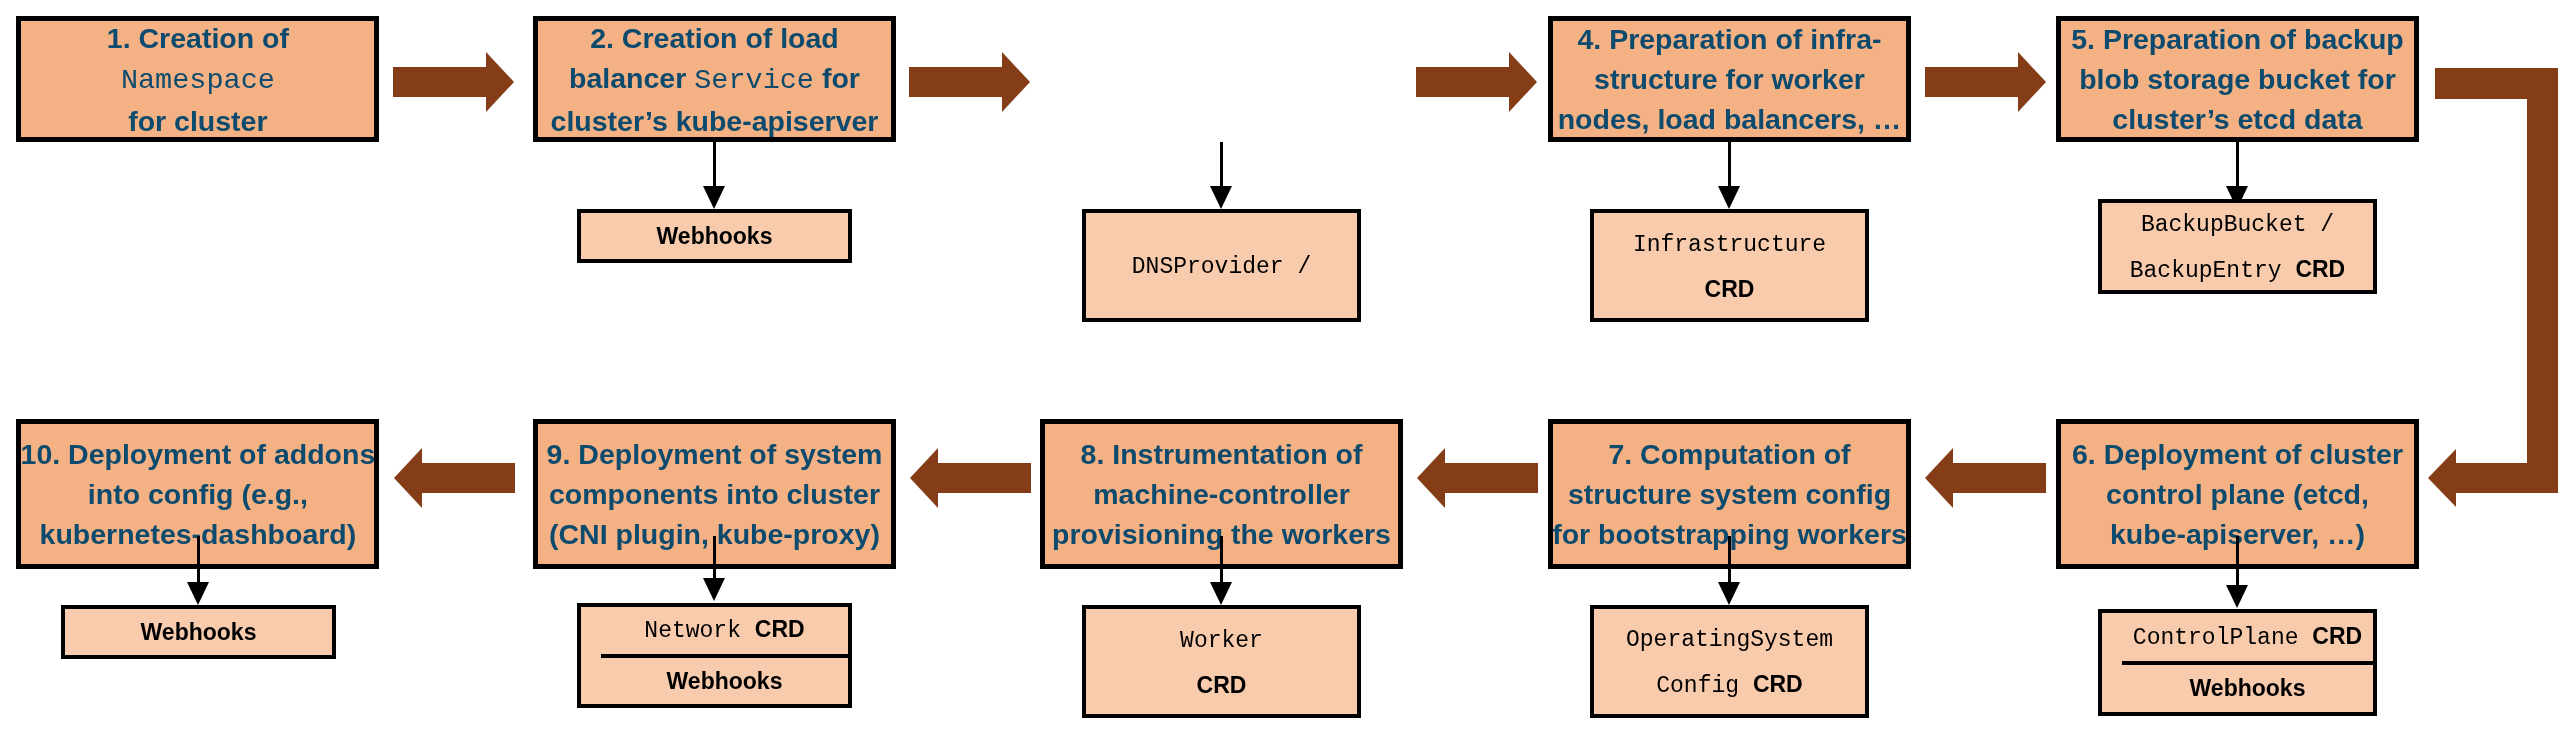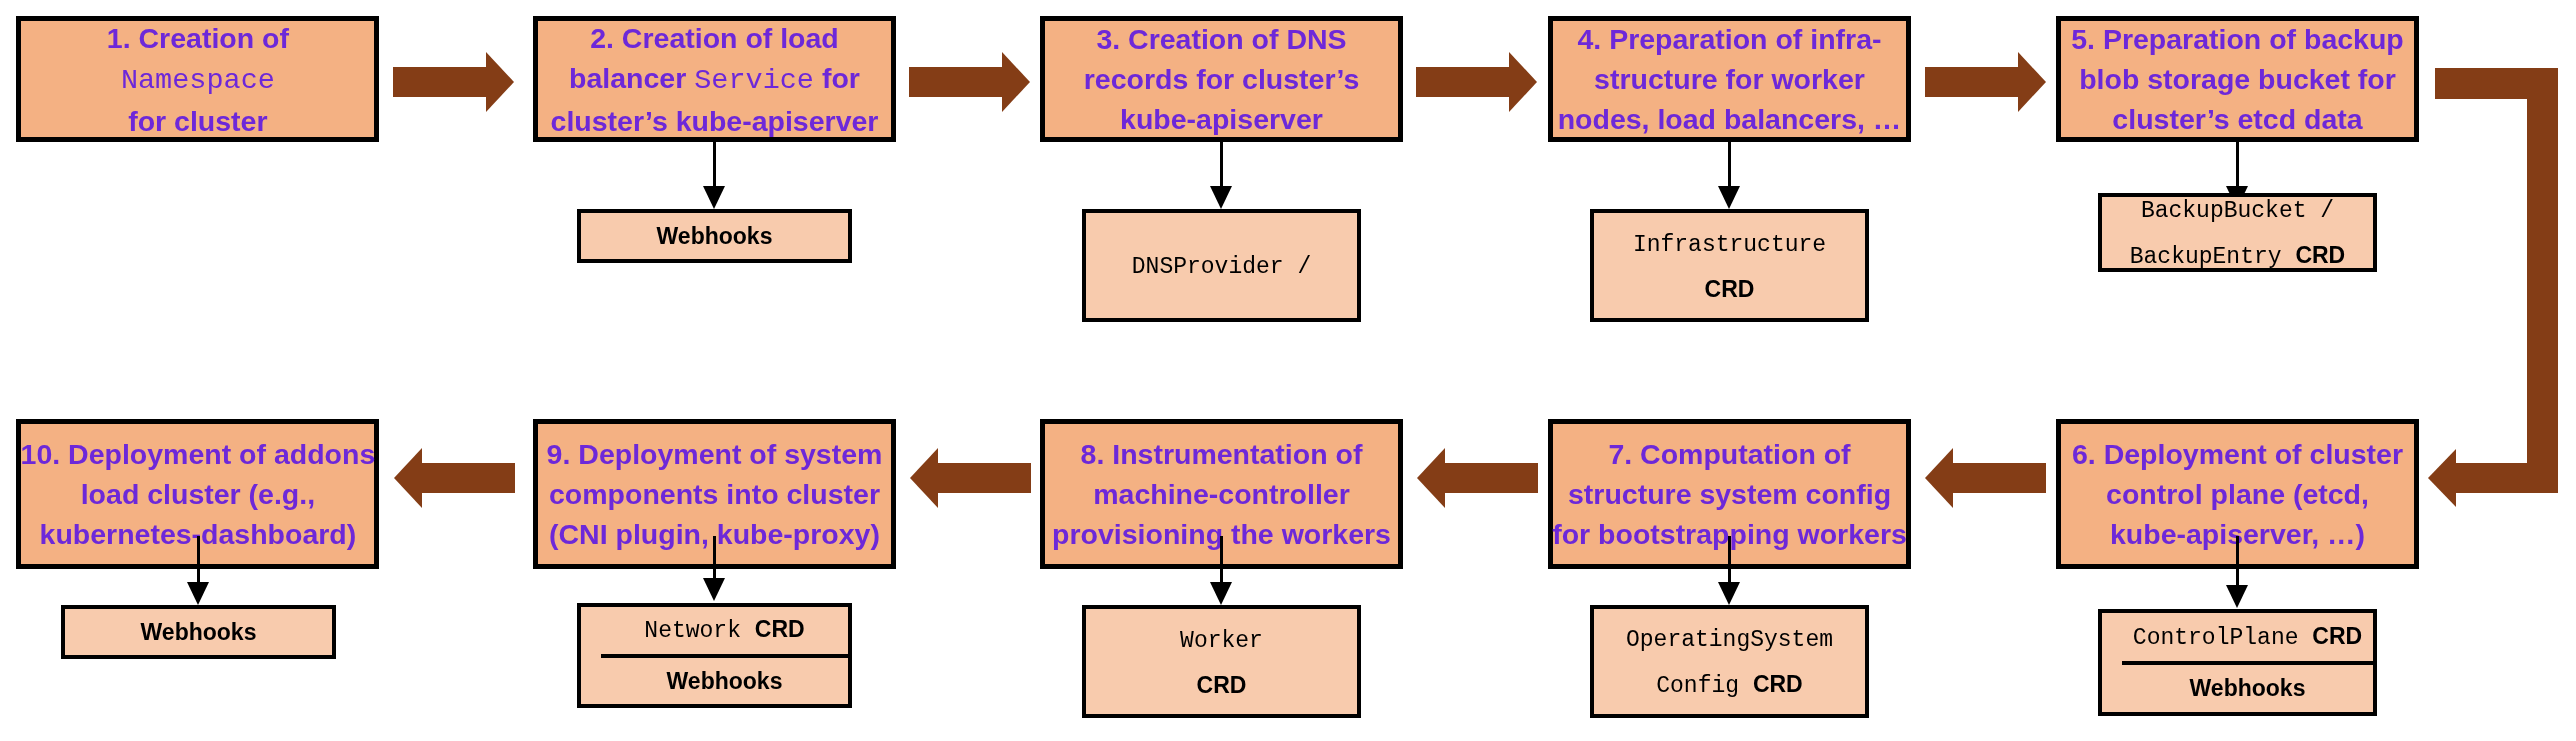--- a/index.html
+++ b/index.html
@@ -27,21 +27,21 @@
     display: flex;
     align-items: center;
     justify-content: center;
     text-align: center;
   }
   .row1 { top: 16.4px; height: 126px; }
   .row2 { top: 419px; height: 150px; }
   .box-text {
     font-size: 28.5px;
     font-weight: 700;
-    color: #6d28d9;
+    color: #0c4a6e;
     line-height: 40px;
     white-space: nowrap;
   }
   .box-text .mono, .sub-text .mono {
     font-family: "Liberation Mono", monospace;
     font-weight: 400;
   }
   .subbox {
     position: absolute;
     border: 4.3px solid var(--border);
@@ -141,27 +141,20 @@
     <div class="sub-text">
         <div><span>Webhooks</span></div>
       </div>
   </div>
 
   <div class="arrow arrow-r" style="left:909px; top:52px">
     <div class="shaft"></div>
     <div class="head"></div>
   </div>
 
-  <div class="main-box row1" style="left:1040px">
-    <div class="box-text">
-        <div><span>3. Creation of DNS</span></div>
-        <div><span>records for cluster’s</span></div>
-        <div><span>kube-apiserver</span></div>
-      </div>
-  </div>
   <div class="connector" style="left:1220px; top:142px; height:46px"></div>
   <div class="connector-head" style="left:1210px; top:186px"></div>
   <div class="subbox" style="left:1082px; top:209px; width:279px; height:113px">
     <div class="sub-text">
         <div><span class="mono">DNSProvider /</span></div>
       </div>
   </div>
 
   <div class="arrow arrow-r" style="left:1416px; top:52px">
     <div class="shaft"></div>
@@ -191,21 +184,21 @@
 
   <div class="main-box row1" style="left:2056px">
     <div class="box-text">
         <div><span>5. Preparation of backup</span></div>
         <div><span>blob storage bucket for</span></div>
         <div><span>cluster’s etcd data</span></div>
       </div>
   </div>
   <div class="connector" style="left:2236px; top:142px; height:46px"></div>
   <div class="connector-head" style="left:2226px; top:186px"></div>
-  <div class="subbox" style="left:2098px; top:193px; width:279px; height:79px">
+  <div class="subbox" style="left:2098px; top:199px; width:279px; height:95px">
     <div class="sub-text">
         <div><span class="mono">BackupBucket /</span></div>
         <div><span class="mono">BackupEntry </span><span>CRD</span></div>
       </div>
   </div>
 
   <div>
     <div class="elbow-seg" id="elbow-top"></div>
     <div class="elbow-seg" id="elbow-vert"></div>
     <div class="elbow-seg" id="elbow-bot"></div>
@@ -304,21 +297,21 @@
   </div>
 
   <div class="arrow arrow-l" style="left:394px; top:448px">
     <div class="shaft"></div>
     <div class="head"></div>
   </div>
 
   <div class="main-box row2" style="left:16.4px">
     <div class="box-text">
         <div><span>10. Deployment of addons</span></div>
-        <div><span>load cluster (e.g.,</span></div>
+        <div><span>into config (e.g.,</span></div>
         <div><span>kubernetes-dashboard)</span></div>
       </div>
   </div>
   <div class="connector" style="left:197px; top:536px; height:48px"></div>
   <div class="connector-head" style="left:187px; top:582px"></div>
   <div class="subbox" style="left:61px; top:605px; width:275px; height:54px">
     <div class="sub-text">
         <div><span>Webhooks</span></div>
       </div>
   </div>

